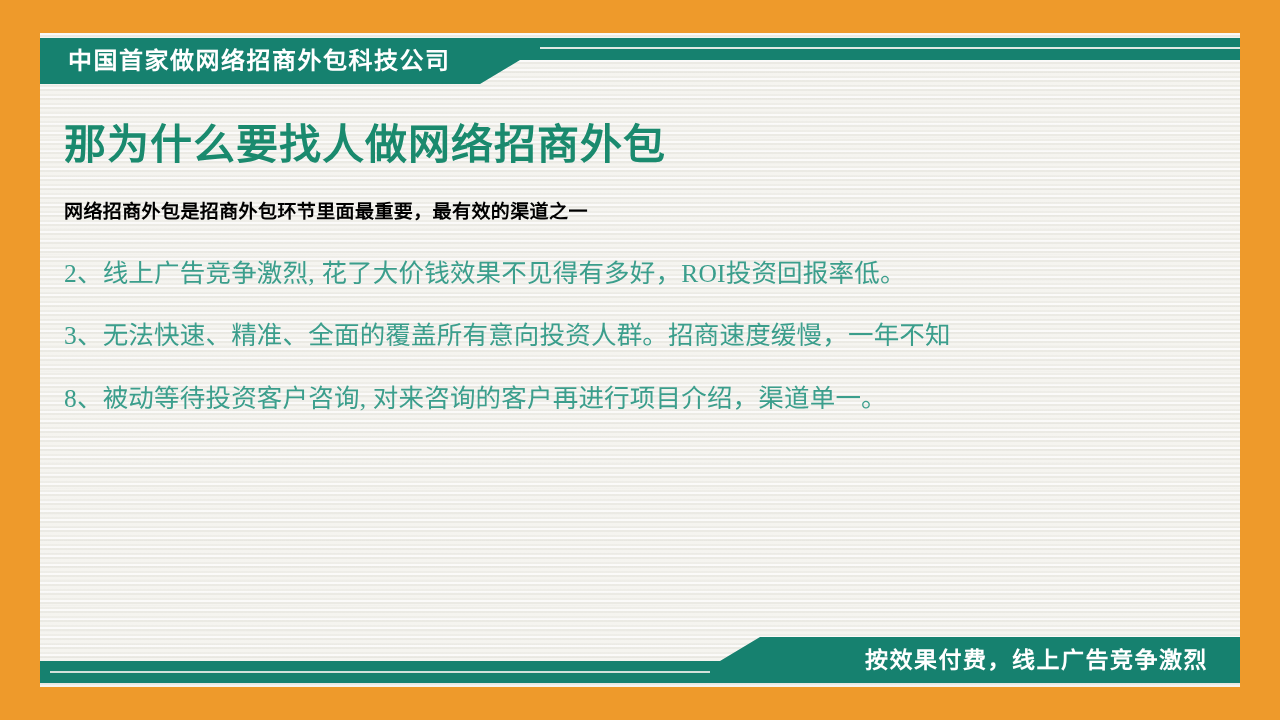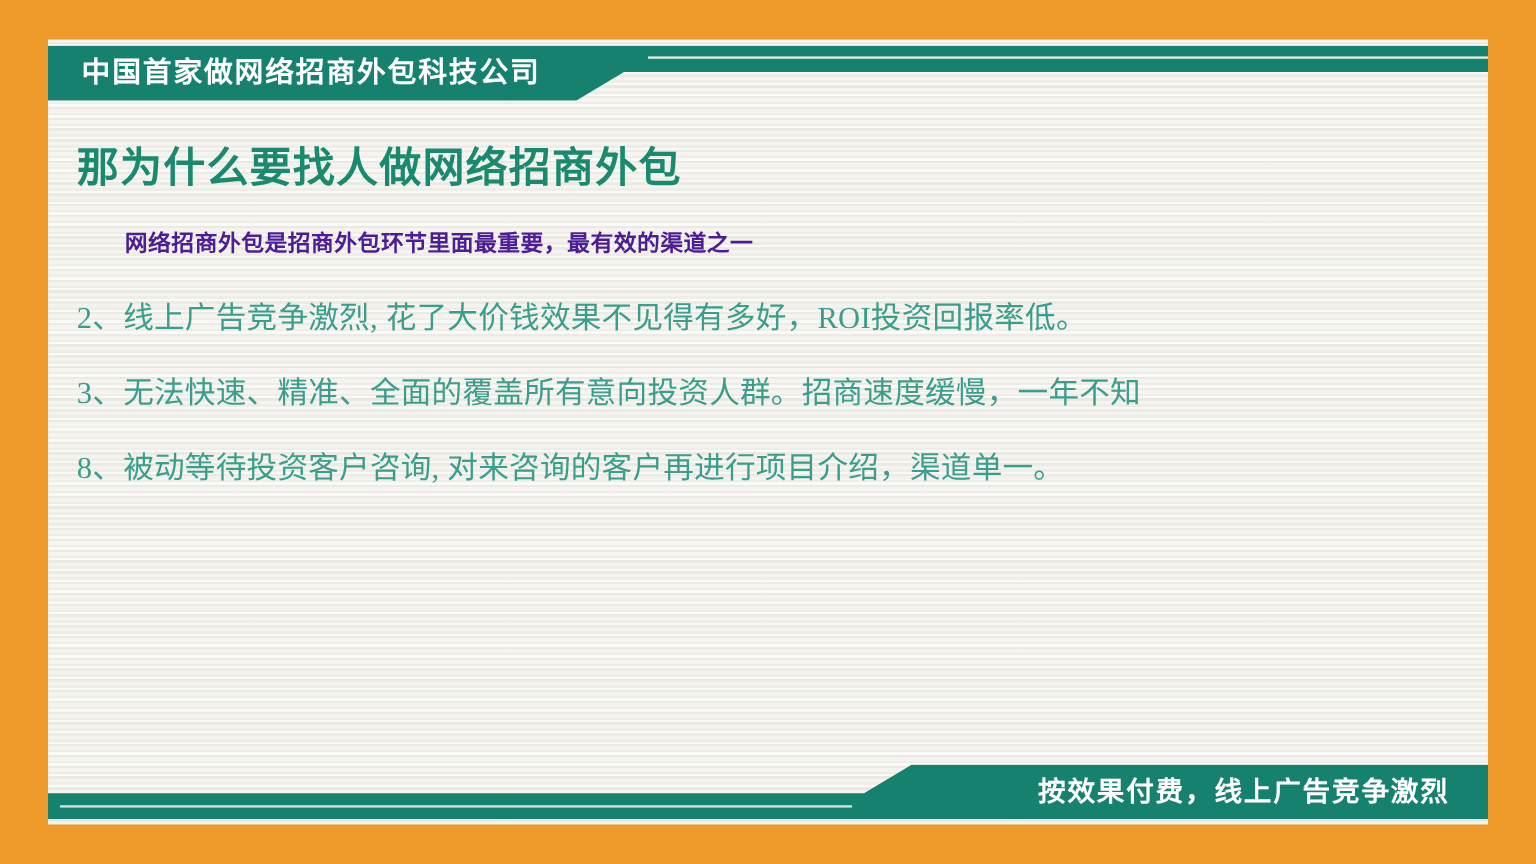--- a/index.html
+++ b/index.html
@@ -131,39 +131,38 @@
   
   .content {
     position:absolute;
     left:64px; top:120px;
     width:1160px;
     z-index:4;
   }
 
   .main-heading {
     color:#1a8a6e;
-    font-size:35px;
+    font-size:42px;
     font-weight:bold;
     letter-spacing:1px;
     line-height:1.2;
     margin-bottom:28px;
     white-space:nowrap;
   }
 
   .subheads {
     margin-bottom:30px;
   }
   .subhead-line {
-    color:#4c1d95;
+    color:#000000;
     font-size:19px;
     font-weight:bold;
     letter-spacing:.4px;
     line-height:1.48;
     white-space:nowrap;
-    margin-left:40px;
   }
 
   .points {
     margin-top:10px;
   }
   .point {
     color:#3b9e8c;
     font-family:"Liberation Serif", "DejaVu Serif", serif;
     font-size:25.5px;
     line-height:1.32;

